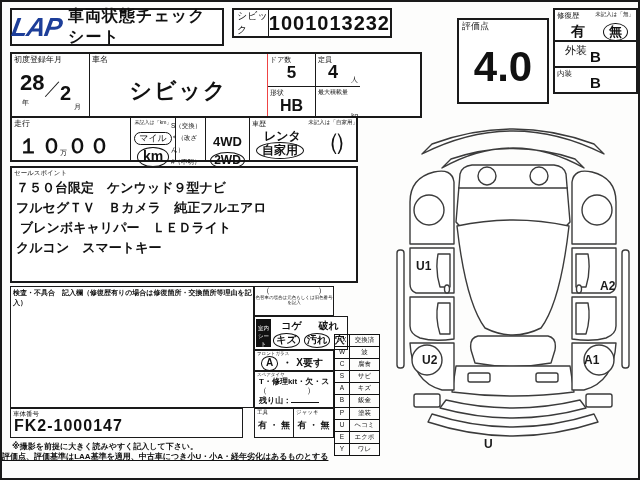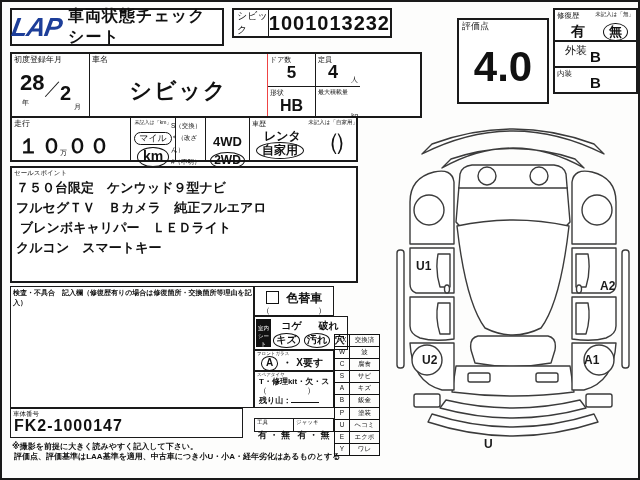--- a/index.html
+++ b/index.html
@@ -125,24 +125,20 @@
     <div class="b" style="font-size:13px;line-height:20px;margin-left:4px;">フルセグＴＶ　Ｂカメラ　純正フルエアロ</div>
     <div class="b" style="font-size:13px;line-height:20px;margin-left:8px;">ブレンボキャリパー　ＬＥＤライト</div>
     <div class="b" style="font-size:13px;line-height:20px;margin-left:4px;">クルコン　スマートキー</div>
   </div>
 
   <div class="bx1" style="left:8px;top:284px;width:244px;height:122px;border-width:1.5px;">
     <div class="b" style="font-size:7px;margin:1px 1px 0 2px;">検査・不具合　記入欄（修復歴有りの場合は修復箇所・交換箇所等理由を記入）</div>
   </div>
 
   <div class="bx1" style="left:252px;top:284px;width:80px;height:30px;border-width:1.5px;text-align:center;">
-    <div style="margin-top:1px;">
-      <span class="chk"></span>
-      <span class="b" style="font-size:12px;">色替車</span>
-    </div>
     <div style="font-size:8px;line-height:8px;">（　　　　　　）</div>
     <div style="font-size:4.5px;line-height:5px;">色替車の場合は元色もしくは旧色番号を記入</div>
   </div>
   <div class="bx1" style="left:252px;top:314px;width:94px;height:34px;border-width:1.5px;">
     <div class="abs" style="left:1px;top:2px;width:15px;height:28px;background:#111;color:#fff;text-align:center;">
       <div style="font-size:5.5px;line-height:8px;margin-top:5px;">室内</div>
       <div style="font-size:5.5px;line-height:8px;">シート</div>
     </div>
     <div class="abs b" style="left:18px;top:2px;right:0;font-size:10px;display:flex;justify-content:space-around;">
       <span>コゲ</span>
@@ -161,21 +157,21 @@
       <span class="b" style="font-size:10px;margin:0 4px;">・</span>
       <span class="b" style="font-size:10px;">X要す</span>
     </div>
   </div>
   <div class="bx1" style="left:252px;top:369px;width:80px;height:37px;border-width:1.5px;">
     <div style="font-size:4.5px;line-height:5px;margin-left:2px;">スペアタイヤ</div>
     <div class="b" style="font-size:8px;line-height:9px;margin-left:4px;">T・修理kit・欠・ス</div>
     <div style="font-size:8px;line-height:9px;margin-left:4px;">（　　　　　）</div>
     <div class="b" style="font-size:8px;line-height:10px;margin-left:4px;"><span>残り山：</span><span class="blank"></span></div>
   </div>
-  <div class="bx1" style="left:252px;top:416px;width:80px;height:14px;border-width:1.5px;display:flex;">
+  <div class="bx1" style="left:252px;top:406px;width:80px;height:30px;border-width:1.5px;display:flex;">
     <div style="width:38px;border-right:1px solid #1a1a1a;">
       <div style="font-size:5.5px;line-height:6px;margin-left:2px;">工具</div>
       <div class="b" style="font-size:9px;text-align:center;margin-top:4px;"><span>有</span> <span>・</span> <span>無</span></div>
     </div>
     <div style="flex:1;">
       <div style="font-size:5.5px;line-height:6px;margin-left:2px;">ジャッキ</div>
       <div class="b" style="font-size:9px;text-align:center;margin-top:4px;"><span>有</span> <span>・</span> <span>無</span></div>
     </div>
   </div>
 
@@ -221,21 +217,21 @@
         <span class="m">ワレ</span>
       </div>
   </div>
 
   <div class="bx1" style="left:8px;top:406px;width:233px;height:30px;border-width:1.5px;">
     <div style="font-size:6.5px;line-height:7px;margin:1px 0 0 2px;">車体番号</div>
     <div class="b" style="font-size:16px;line-height:18px;margin-left:3px;letter-spacing:1px;">FK2-1000147</div>
   </div>
 
   <div class="abs b" style="left:10px;top:440px;width:390px;font-size:8px;line-height:10px;">※撮影を前提に大きく読みやすく記入して下さい。</div>
-  <div class="abs b" style="left:12px;top:450px;width:400px;font-size:8px;line-height:10px;">評価点、評価基準はLAA基準を適用、中古車につき小U・小A・経年劣化はあるものとする</div>
+  <div class="abs b" style="left:0;top:450px;width:400px;font-size:8px;line-height:10px;text-decoration:underline;">評価点、評価基準はLAA基準を適用、中古車につき小U・小A・経年劣化はあるものとする</div>
 
   <svg class="abs" style="left:386px;top:96px;" width="250" height="378" viewBox="0 0 250 378" fill="#fff" stroke="#3b3b3b" stroke-width="1.4" stroke-linejoin="round">
 
     <path d="M34,56 Q125,10 216,56 L206,46 Q125,16 44,46 Z"></path>
     <path d="M54,70 Q125,30 196,70 L187,61 Q125,40 63,61 Z"></path>
 
     <path d="M72,76 Q74,68 84,67 L166,67 Q176,68 178,76 L182,124 Q170,140 125,141 Q80,140 68,124 Z"></path>
     <line x1="70" y1="90" x2="180" y2="90"></line>
     <circle cx="99" cy="78" r="9"></circle>
     <circle cx="151" cy="78" r="9"></circle>

